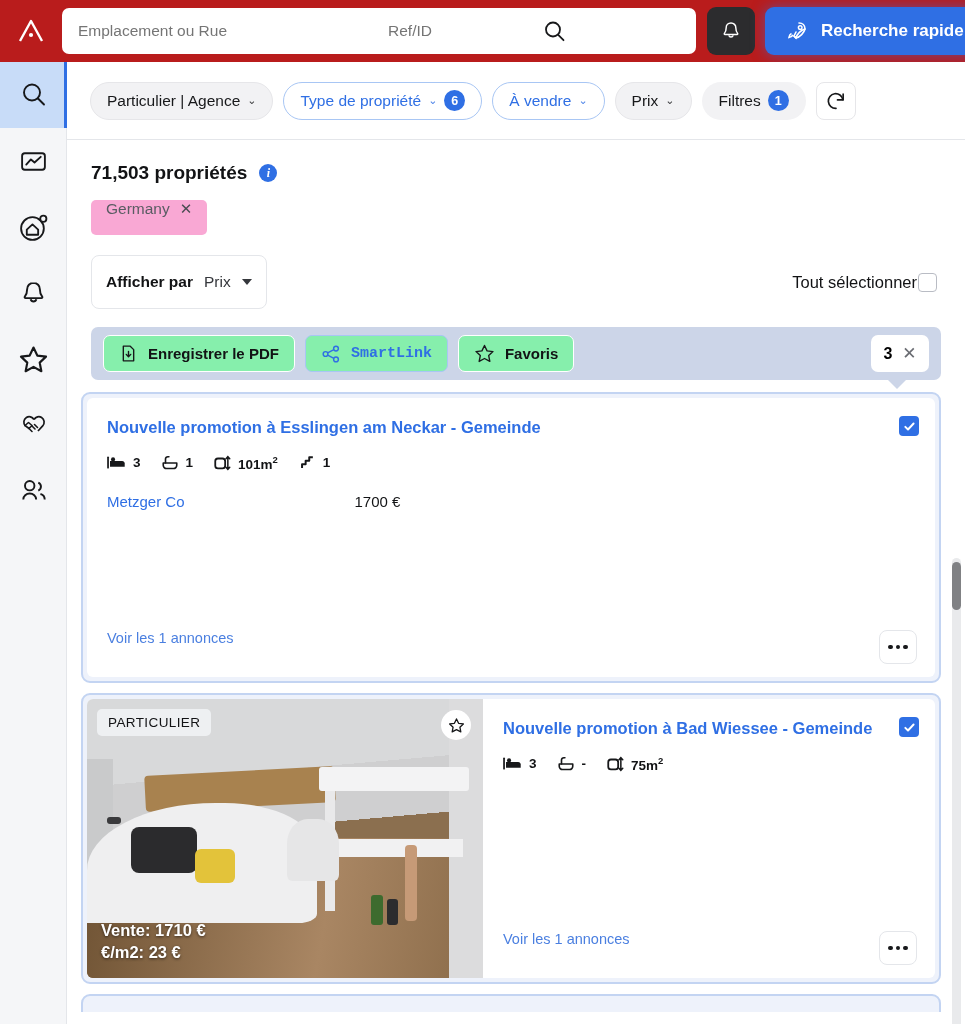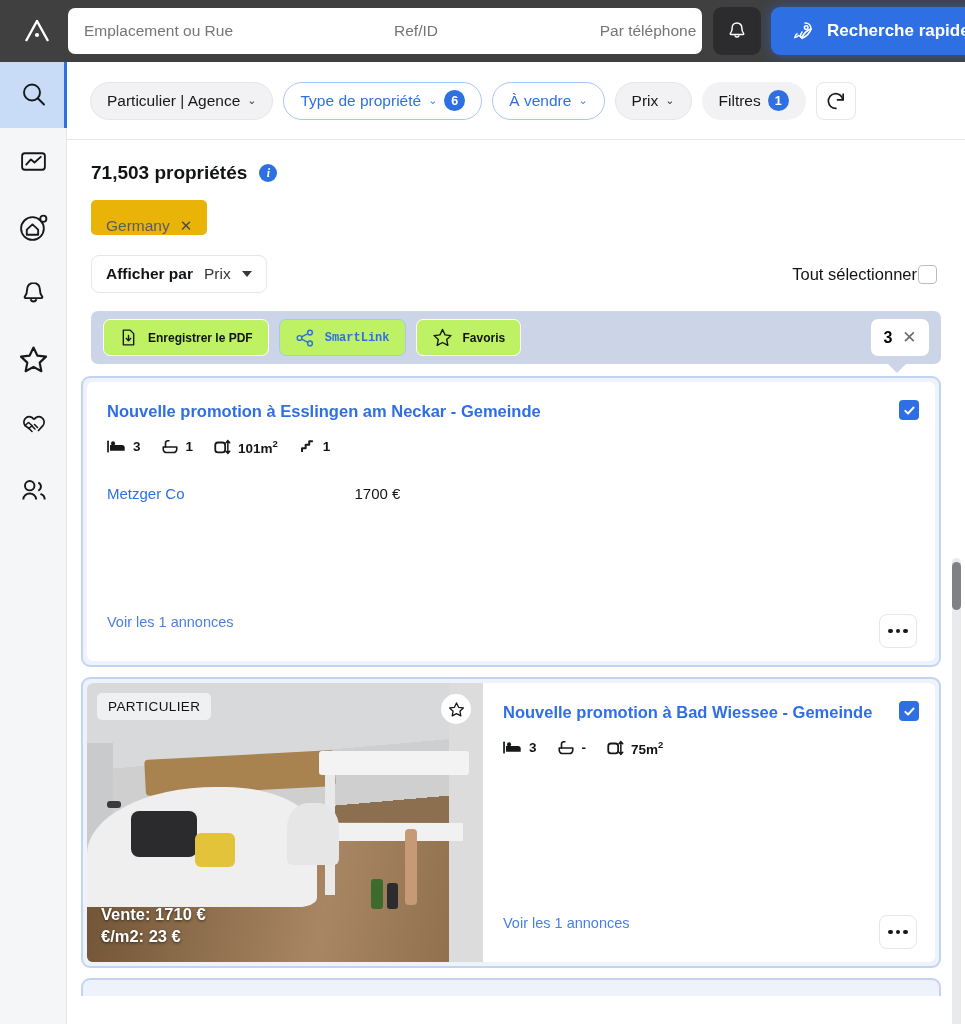--- a/index.html
+++ b/index.html
@@ -8,22 +8,22 @@
     overflow: hidden;
     font-family: "Liberation Sans", sans-serif;
     background: #ffffff;
     -webkit-font-smoothing: antialiased;
   }
 
   
   .topbar {
     position: absolute; top: 0; left: 0;
     width: 965px; height: 62px;
-    background: #404040;
-    display: flex; align-items: center; padding-left: 6px;
+    background: #b91c1c;
+    display: flex; align-items: center;
   }
   .logo {
     width: 62px; height: 62px;
     display: flex; align-items: center; justify-content: center;
     flex: 0 0 62px;
   }
   .search-wrap {
     height: 46px;
     background: #ffffff;
     border-radius: 7px;
@@ -162,37 +162,37 @@
   .info-dot {
     width: 18px; height: 18px; border-radius: 50%;
     background: #2f6fe4; color: #fff;
     font-size: 12px; font-weight: bold; font-style: italic;
     display: flex; align-items: center; justify-content: center;
     font-family: "Liberation Serif", serif;
     cursor: pointer;
   }
   .loc-tag-row { padding: 16px 0 0 24px; }
   .loc-tag {
-    display: inline-flex; align-items: flex-end; gap: 10px;
+    display: inline-flex; align-items: flex-start; gap: 10px;
     height: 35px;
     padding: 0 15px;
-    background: #eab308;
+    background: #f9a8d4;
     border-radius: 5px;
     font-size: 15.5px;
     color: #5a5c63;
   }
   .loc-tag .x { font-size: 15px; color: #4a4c52; cursor: pointer; }
 
   .sortrow {
     display: flex; align-items: center; justify-content: space-between;
     padding: 20px 28px 0 24px;
   }
   .sortbox {
     display: flex; align-items: center; gap: 11px;
-    height: 38px;
+    height: 54px;
     padding: 0 14px;
     border: 1px solid #e4e6ea;
     border-radius: 8px;
     background: #fff;
     cursor: pointer;
   }
   .sortbox .lbl { font-size: 15.5px; font-weight: bold; color: #121315; }
   .sortbox .val { font-size: 15.5px; color: #35373c; }
   .sortbox .tri {
     width: 0; height: 0;
@@ -215,27 +215,27 @@
     margin: 18px 24px 0 24px;
     height: 53px;
     background: #ccd5e8;
     border-radius: 7px;
     display: flex; align-items: center;
     padding: 0 12px;
     position: relative;
   }
   .abtn {
     height: 37px;
-    background: #bef264;
+    background: #86efac;
     border: 1px solid #fff;
     border-radius: 7px;
     display: flex; align-items: center;
     gap: 10px;
     padding: 0 15px;
-    font-size: 12px;
+    font-size: 15px;
     font-weight: bold;
     color: #121315;
     cursor: pointer;
     margin-right: 10px;
     white-space: nowrap;
   }
   .abtn.blue { color: #2f6fe4; border: 1.5px solid #a8c6f4; font-family: Liberation Mono, monospace; }
   .count-pill {
     position: absolute; right: 12px; top: 8px;
     height: 37px; min-width: 58px;
@@ -336,21 +336,21 @@
   }
   .specs {
     display: flex; align-items: center;
     gap: 20px;
     margin-top: 13px;
   }
   .spec { display: flex; align-items: center; gap: 7px; font-size: 13.5px; font-weight: bold; color: #121315; }
   .spec sup { font-size: 9.5px; }
   .meta-row {
     display: flex; align-items: center;
-    margin-top: 29px;
+    margin-top: 21px;
   }
   .agency { font-size: 15px; color: #2f6fe4; cursor: pointer; }
   .price { font-size: 15px; color: #121315; margin-left: 170px; }
   .card-foot {
     margin-top: auto;
     padding-bottom: 13px;
     display: flex; align-items: flex-start; justify-content: space-between;
   }
   .see-ads { font-size: 14.5px; color: #4a7fe0; cursor: pointer; }
   .dots-btn {
@@ -416,21 +416,20 @@
   <div class="logo">
     <svg width="30" height="30" viewBox="0 0 30 30">
       <path d="M4 25 L15 5 L26 25" fill="none" stroke="#ffffff" stroke-width="2.4" stroke-linejoin="round"></path>
       <circle cx="15" cy="19" r="2.1" fill="#ffffff"></circle>
     </svg>
   </div>
 
   <div class="search-wrap">
     <input class="search-field f1" style="border: none; outline: none; background: transparent;" placeholder="Emplacement ou Rue">
     <input class="search-field f2" style="border: none; outline: none; background: transparent; text-align: center;" placeholder="Ref/ID">
-    <input class="search-field f3" style="border: none; outline: none; background: transparent; text-align: center;" placeholder="Par téléphone">
     <div class="search-go">
       <svg width="25" height="25" viewBox="0 0 25 25">
         <circle cx="11" cy="10.5" r="7" fill="none" stroke="#17181a" stroke-width="1.8"></circle>
         <line x1="16.2" y1="15.8" x2="21.5" y2="21.2" stroke="#17181a" stroke-width="1.8" stroke-linecap="round"></line>
       </svg>
     </div>
   </div>
 
   <div class="bell-btn">
     <svg width="22" height="22" viewBox="0 0 24 24">

